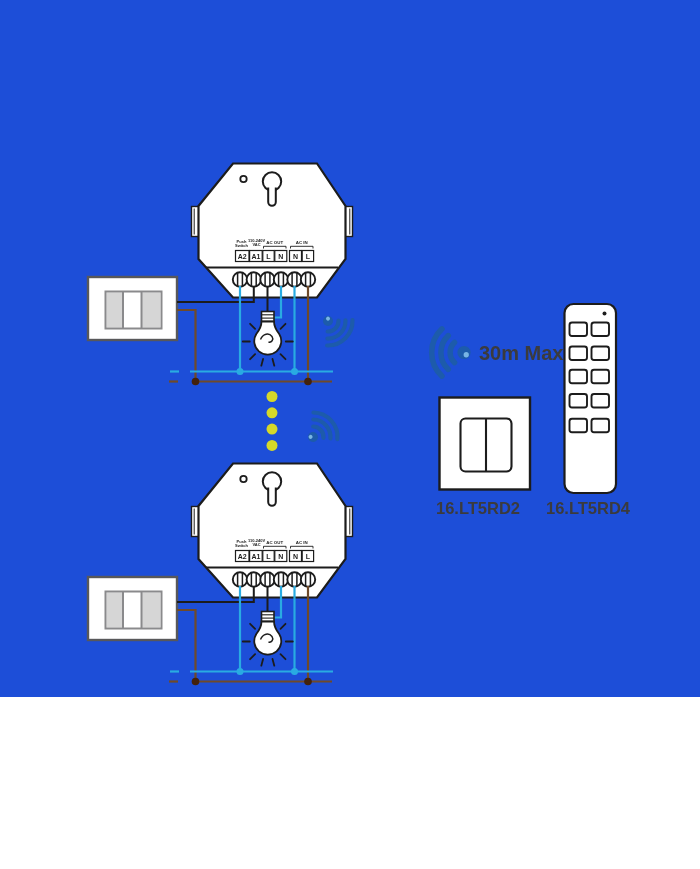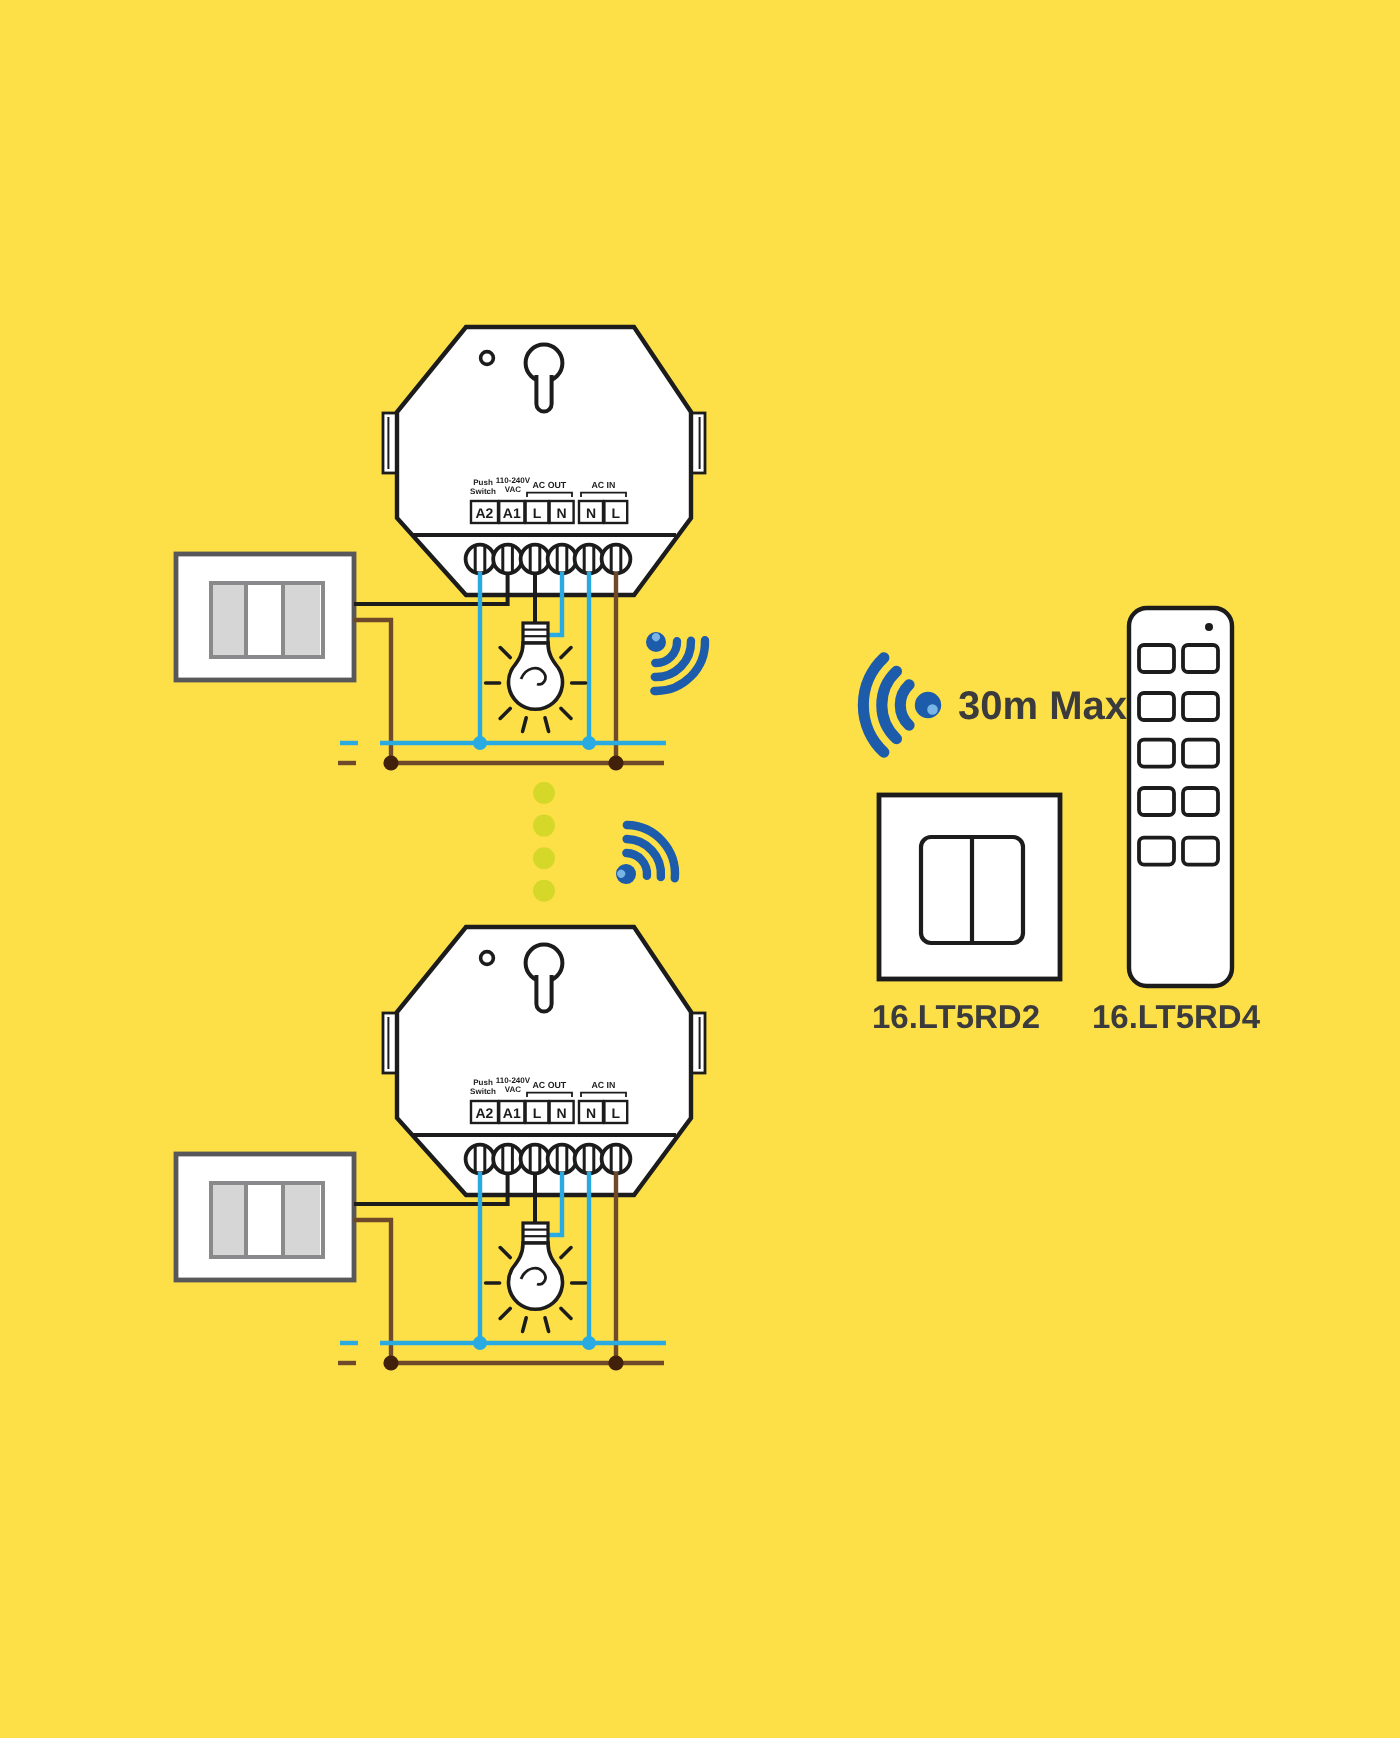--- a/index.html
+++ b/index.html
@@ -1,16 +1,16 @@
 <!DOCTYPE html>
 <html style="--outline-black: #1c1c1c; --wire-blue: #29abe2; --wire-brown: #6f4a2a; --junction-brown: #42210b; --wifi-blue: #1d5bab; --wifi-highlight: #79b5e5; --indicator-yellow: #d5d829; --switch-gray: #d6d6d6; --switch-border: #58585a; --switch-inner: #8a8a8c; --text-dark: #3b3b3d;"><head>
 <meta charset="utf-8">
 <style>
   html,body{margin:0;padding:0;background:#ffffff;}
-  .stage{width:700px;height:869px;position:relative;background:#fde047;overflow:hidden;
+  .stage{width:700px;height:697px;position:relative;background:#1d4ed8;overflow:hidden;
          font-family:"Liberation Sans", sans-serif;}
   svg text{font-family:"Liberation Sans", sans-serif;}
   .outline{stroke:var(--outline-black,#1c1c1c);fill:none;}
   .outline-fill{stroke:var(--outline-black,#1c1c1c);fill:#ffffff;}
   .wire-blue{stroke:var(--wire-blue,#29abe2);fill:none;}
   .wire-brown{stroke:var(--wire-brown,#6f4a2a);fill:none;}
   .wire-black{stroke:var(--outline-black,#1c1c1c);fill:none;}
   .dot-blue{fill:var(--wire-blue,#29abe2);}
   .dot-brown{fill:var(--junction-brown,#42210b);}
   .dot-yellow{fill:var(--indicator-yellow,#d5d829);}

